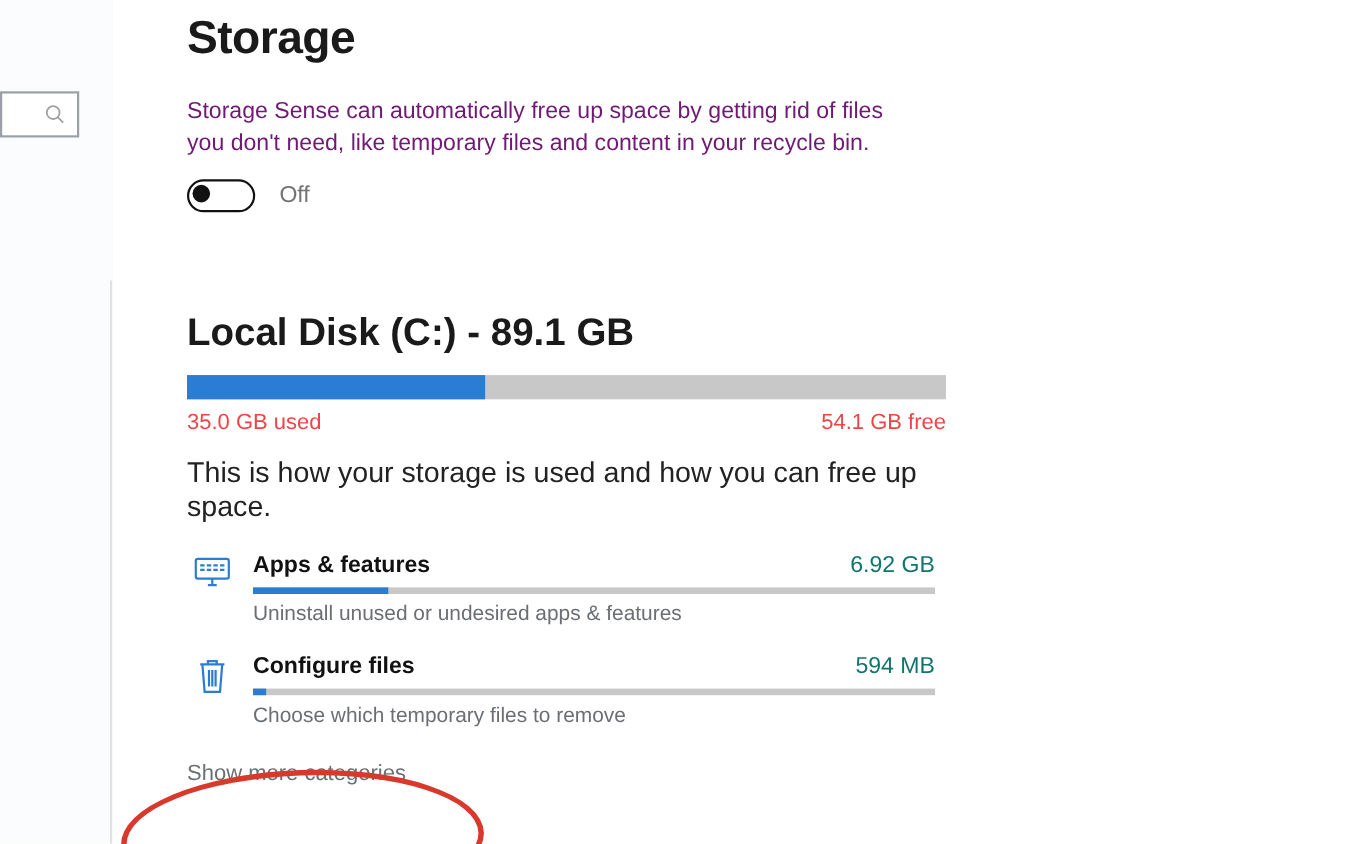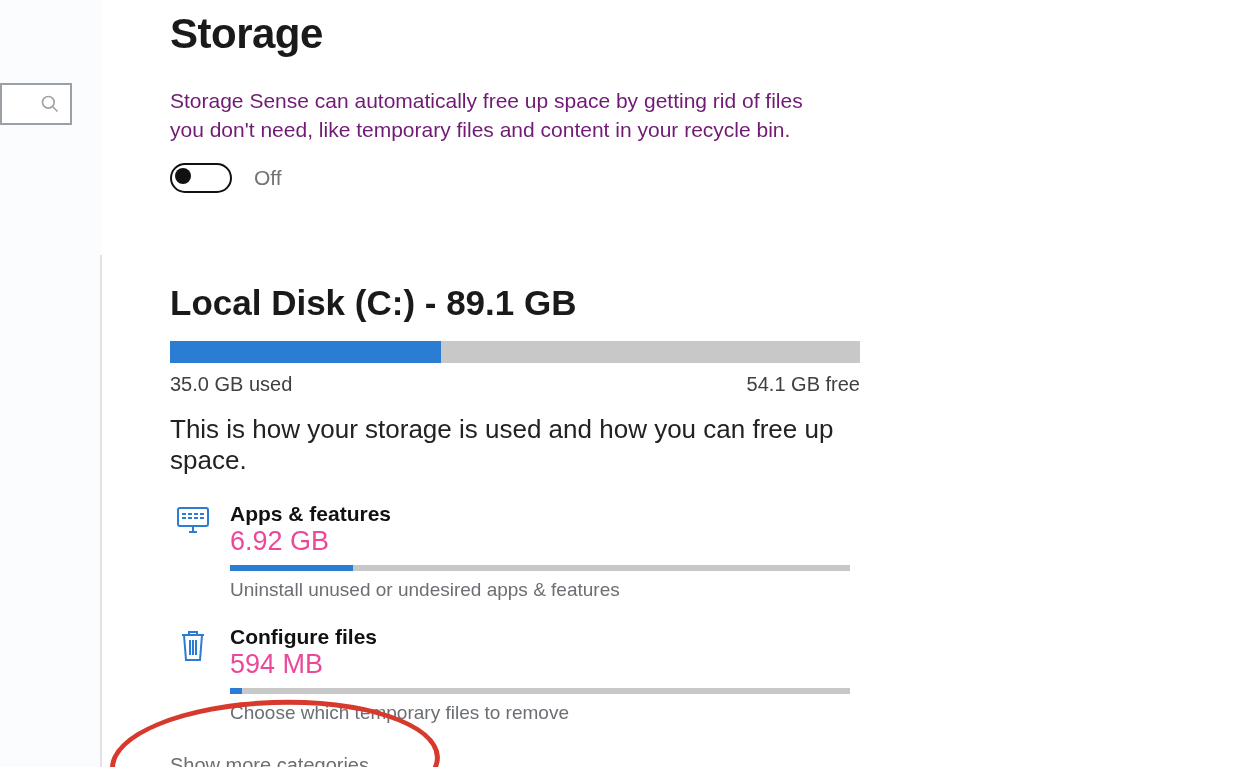--- a/index.html
+++ b/index.html
@@ -118,21 +118,21 @@
     left: 0;
     top: 0;
     height: 100%;
     background: #2b7cd3;
   }
   .disk-meta {
     width: 690px;
     display: flex;
     justify-content: space-between;
     font-size: 20px;
-    color: #404040;
+    color: #ef4444;
     margin-bottom: 18px;
   }
   .sub-desc {
     font-size: 26px;
     color: #222;
     margin-bottom: 26px;
   }
   .cat-row {
     display: flex;
     align-items: flex-start;
@@ -148,30 +148,29 @@
   }
   .cat-body {
     flex: 1;
     padding-left: 14px;
   }
   .cat-header {
     display: flex;
     justify-content: space-between;
     align-items: baseline;
     margin-bottom: 8px;
-    flex-direction: column;
   }
   .cat-title {
     font-size: 21px;
     font-weight: 600;
     color: #111;
   }
   .cat-size {
-    font-size: 27px;
-    color: #ec4899;
+    font-size: 21px;
+    color: #0f766e;
   }
   .cat-bar {
     width: 100%;
     height: 6px;
     background: #c8c8c8;
     position: relative;
     margin-bottom: 8px;
   }
   .cat-bar-fill {
     position: absolute;

